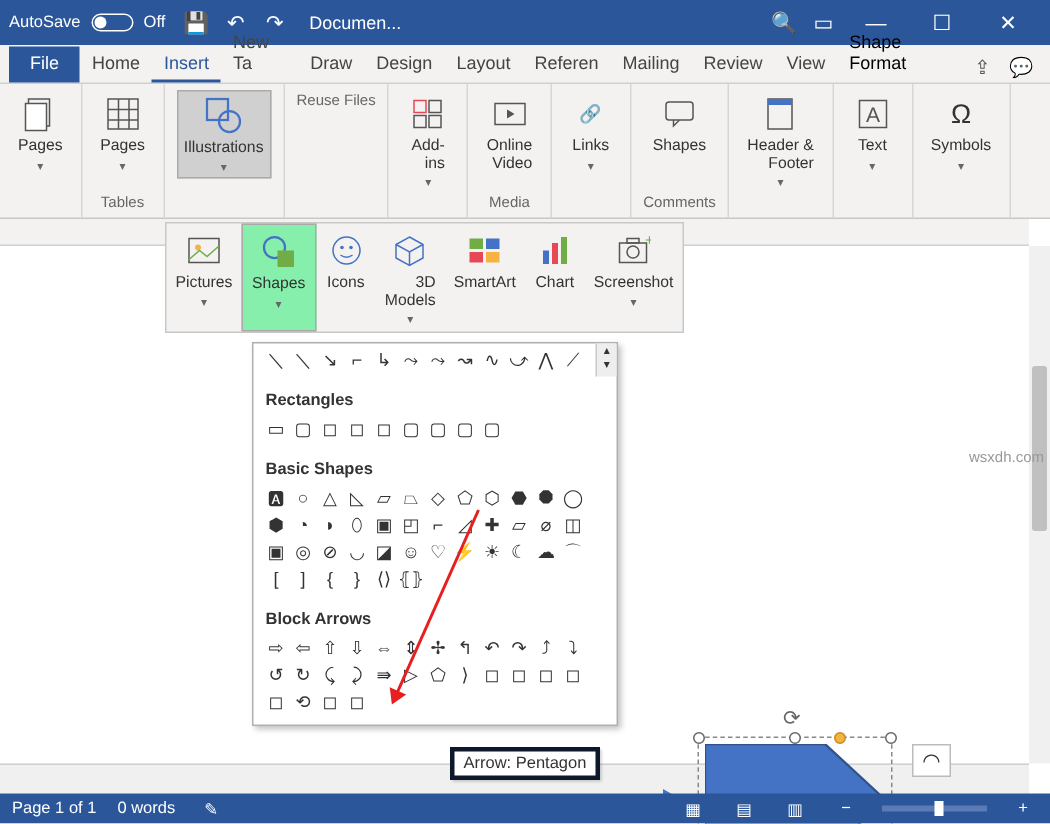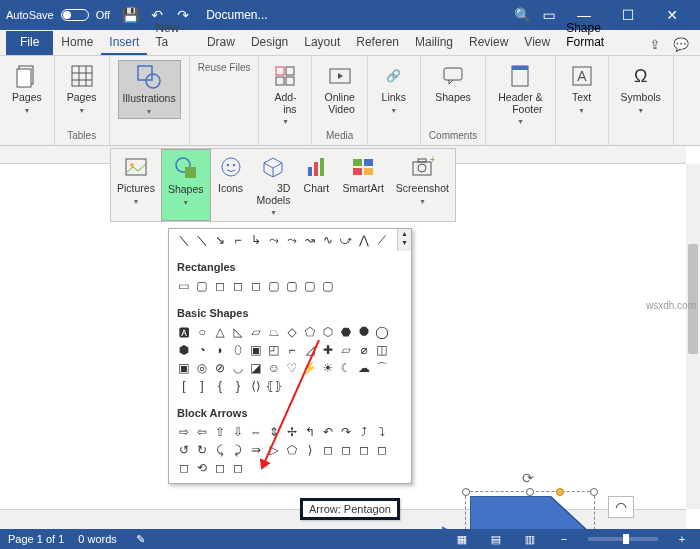--- a/index.html
+++ b/index.html
@@ -349,37 +349,37 @@
           <line x1="12" y1="13" x2="12" y2="22" stroke="#4472c4"></line>
         </svg>
       </div>
     <div class="lbl" style="white-space:pre">3D
 Models</div>
     <div class="chev">▾</div>
   </div>
   <div class="bigbtn">
     <div class="ico">
         <svg width="24" height="24">
-          <rect x="4" y="12" width="4" height="9" fill="#4472c4"></rect>
-          <rect x="10" y="7" width="4" height="14" fill="#e74856"></rect>
-          <rect x="16" y="3" width="4" height="18" fill="#70ad47"></rect>
-        </svg>
-      </div>
-    <div class="lbl">Chart</div>
-  </div>
-  <div class="bigbtn">
-    <div class="ico">
-        <svg width="24" height="24">
           <rect x="2" y="4" width="9" height="7" fill="#70ad47"></rect>
           <rect x="13" y="4" width="9" height="7" fill="#4472c4"></rect>
           <rect x="2" y="13" width="9" height="7" fill="#e74856"></rect>
           <rect x="13" y="13" width="9" height="7" fill="#f5b342"></rect>
         </svg>
       </div>
     <div class="lbl">SmartArt</div>
+  </div>
+  <div class="bigbtn">
+    <div class="ico">
+        <svg width="24" height="24">
+          <rect x="4" y="12" width="4" height="9" fill="#4472c4"></rect>
+          <rect x="10" y="7" width="4" height="14" fill="#e74856"></rect>
+          <rect x="16" y="3" width="4" height="18" fill="#70ad47"></rect>
+        </svg>
+      </div>
+    <div class="lbl">Chart</div>
   </div>
   <div class="bigbtn">
     <div class="ico">
         <svg width="24" height="24">
           <rect x="3" y="7" width="18" height="13" fill="none" stroke="#555"></rect>
           <circle cx="12" cy="13" r="4" fill="none" stroke="#555"></circle>
           <rect x="8" y="4" width="8" height="3" fill="none" stroke="#555"></rect>
           <text x="20" y="8" font-size="10" fill="#70ad47">+</text>
         </svg>
       </div>

